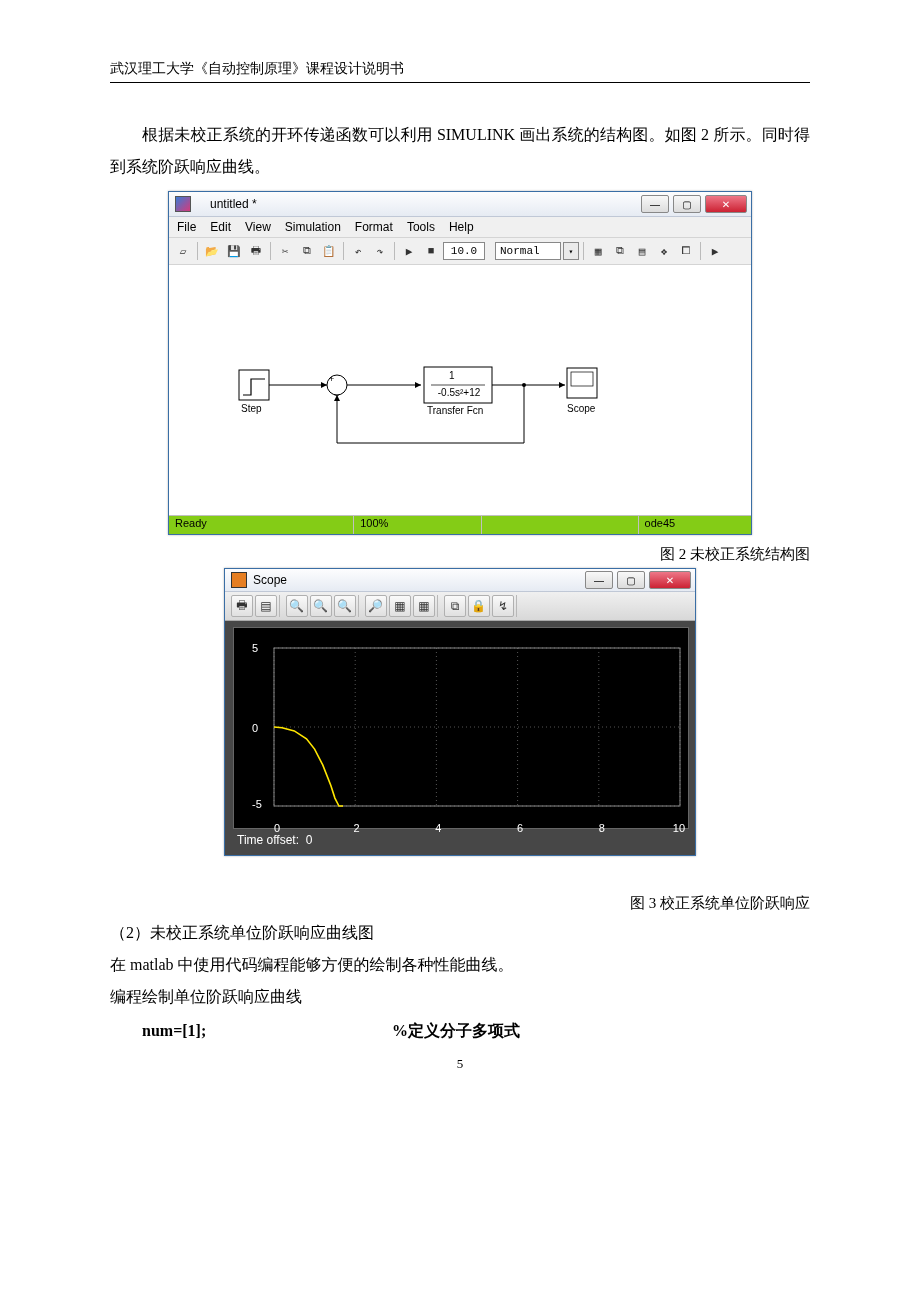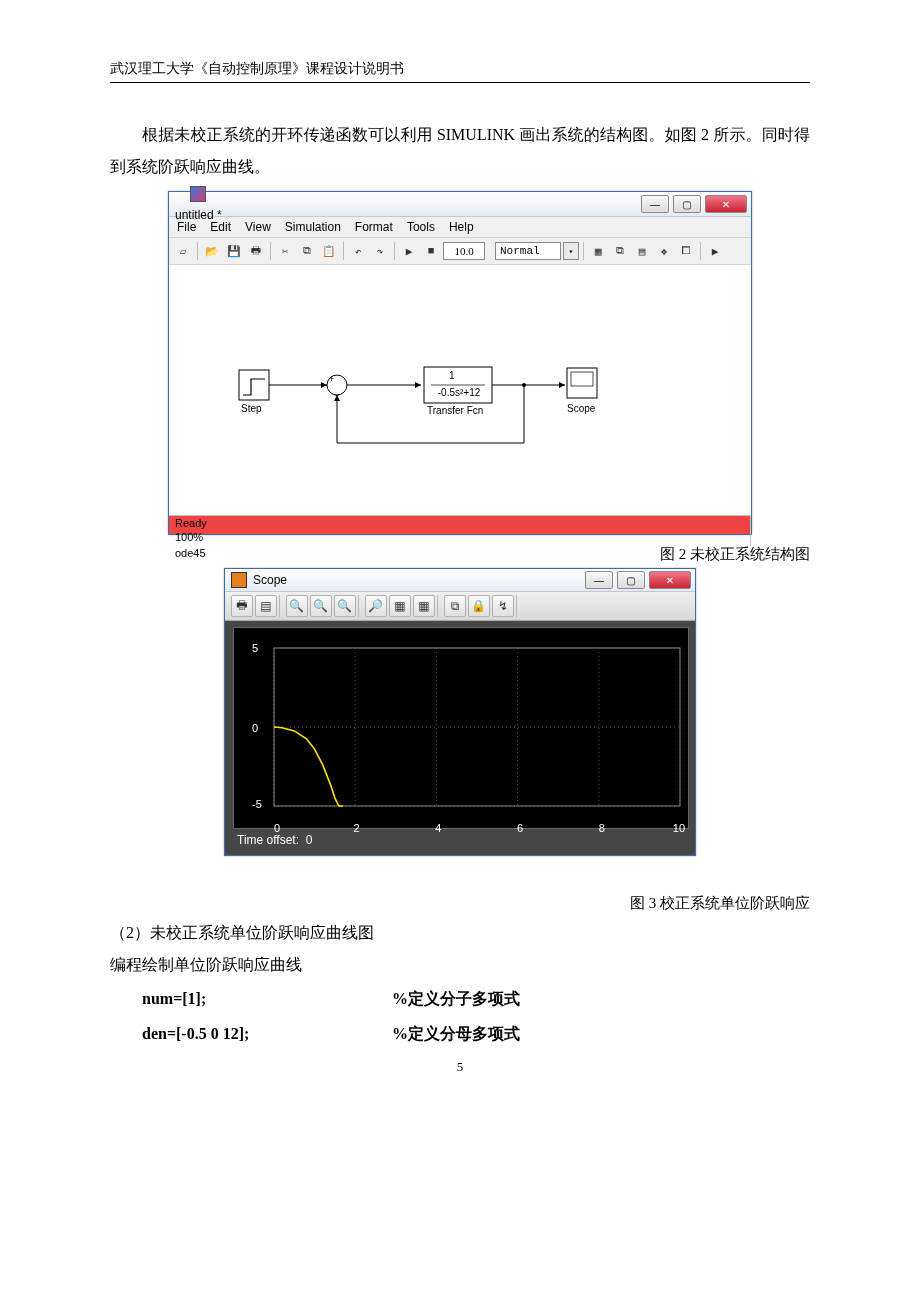--- a/index.html
+++ b/index.html
@@ -47,21 +47,21 @@
   .titlebar {
     background: linear-gradient(#fdfdfe, #e6ebf3);
     height: 24px;
     display: flex;
     align-items: center;
     justify-content: space-between;
     padding: 0 4px 0 6px;
     border-bottom: 1px solid #c0c8d6;
   }
   .titlebar .title {
-    display: flex; align-items: center; gap: 6px; flex-direction: column;
+    display: flex; align-items: center; gap: 19px;
   }
   .win-icon {
     width: 14px; height: 14px;
     background: linear-gradient(135deg,#3a7bd5,#d53a7b);
     border: 1px solid #555;
   }
   .win-controls { display: flex; gap: 4px; }
   .win-btn {
     width: 26px; height: 16px;
     border: 1px solid #888;
@@ -99,21 +99,20 @@
     border: 1px solid transparent;
     color: #333;
   }
   .sep { width:1px; height:18px; background:#bbb; margin:0 2px; }
   .param-box {
     width: 40px; height:16px;
     border:1px solid #888;
     background:#fff;
     display:inline-flex; align-items:center; justify-content:center;
     font-size:11px;
-    font-family:Liberation Serif, serif;
   }
   .mode-box {
     width: 56px; height:16px;
     border:1px solid #888;
     background:#fff;
     display:inline-flex; align-items:center;
     padding:0 4px;
     font-size:11px;
   }
   .dd {
@@ -124,22 +123,21 @@
   .canvas {
     position: relative;
     background: #fff;
     height: 250px;
   }
   .statusbar {
     display:flex;
     border-top: 1px solid #c0c0c0;
     font-size: 11px;
     height: 18px;
-    background: #ef4444;
-    flex-direction: column;
+    background: #84cc16;
   }
   .statusbar div {
     border-right: 1px solid #c0c0c0;
     padding: 1px 6px;
   }
   .statusbar div:nth-child(1){flex:1.2}
   .statusbar div:nth-child(2){flex:0.8; text-align:left}
   .statusbar div:nth-child(3){flex:1}
   .statusbar div:nth-child(4){flex:0.7}
   .statusbar div:last-child{border-right:none}
@@ -404,27 +402,24 @@
       <div class="time-offset">
         <span>Time offset:</span>&nbsp;&nbsp;<span>0</span>
       </div>
     </div>
   </div>
 
   <div style="height:28px"></div>
   <div class="caption">图 3 校正系统单位阶跃响应</div>
 
   <div class="body-text">（2）未校正系统单位阶跃响应曲线图</div>
+  <div class="body-text">在 matlab 中使用代码编程能够方便的绘制各种性能曲线。</div>
   <div class="body-text">编程绘制单位阶跃响应曲线</div>
 
   <div class="code-block">
     <div class="row">
         <span class="code">num=[1];</span>
         <span class="comment">%定义分子多项式</span>
       </div>
-    <div class="row">
-        <span class="code">den=[-0.5 0 12];</span>
-        <span class="comment">%定义分母多项式</span>
-      </div>
   </div>
 
   <div class="page-num">5</div>
 </div>
 
 </body></html>

